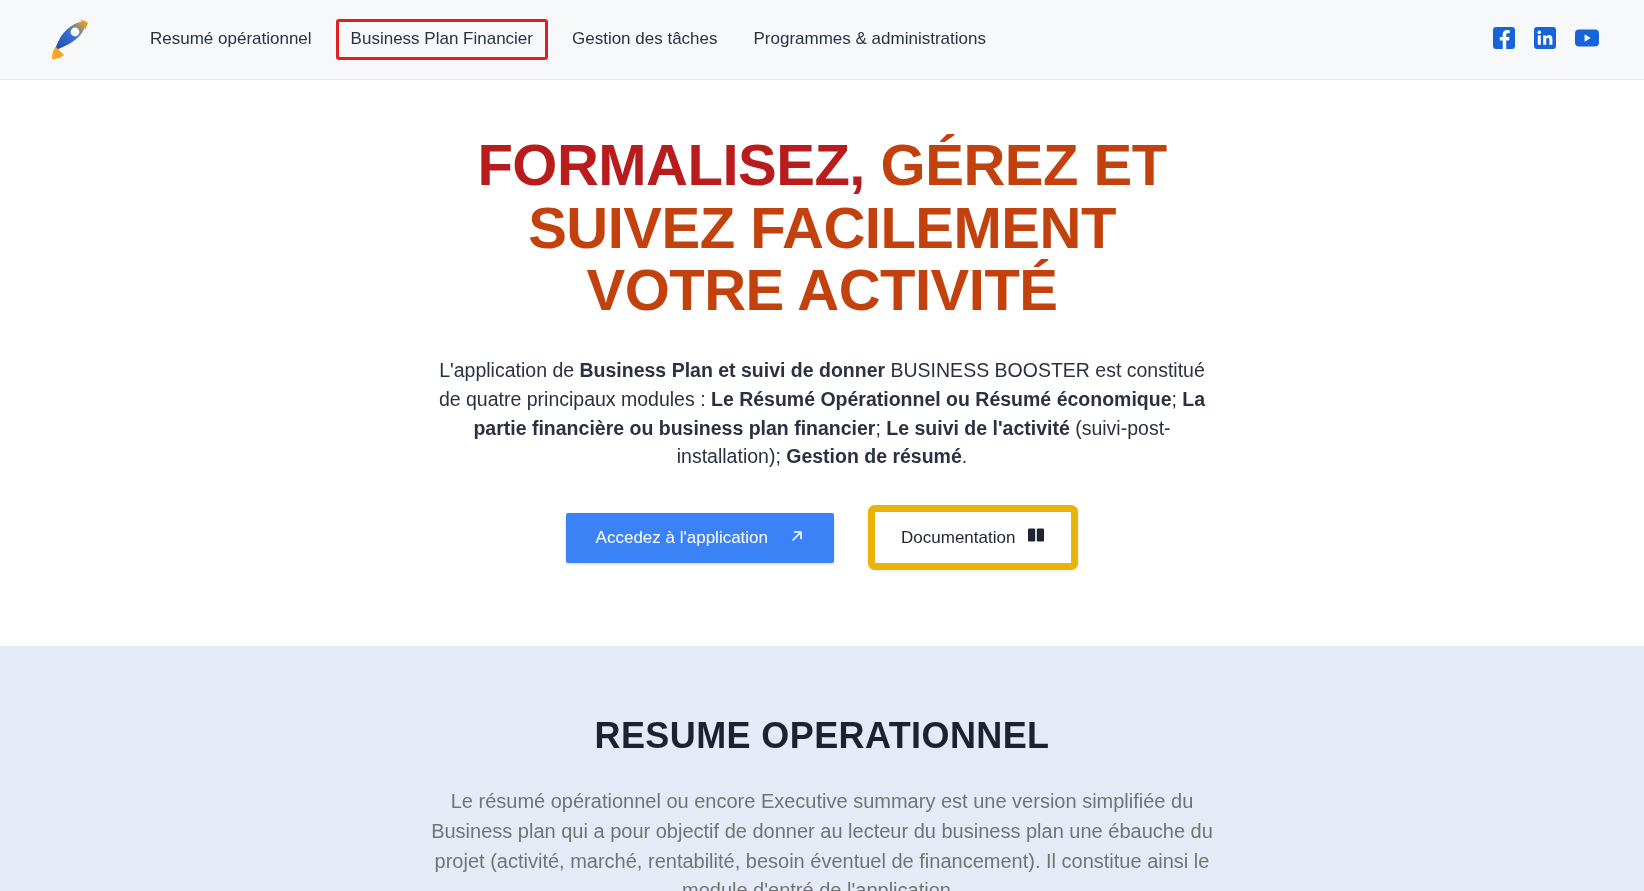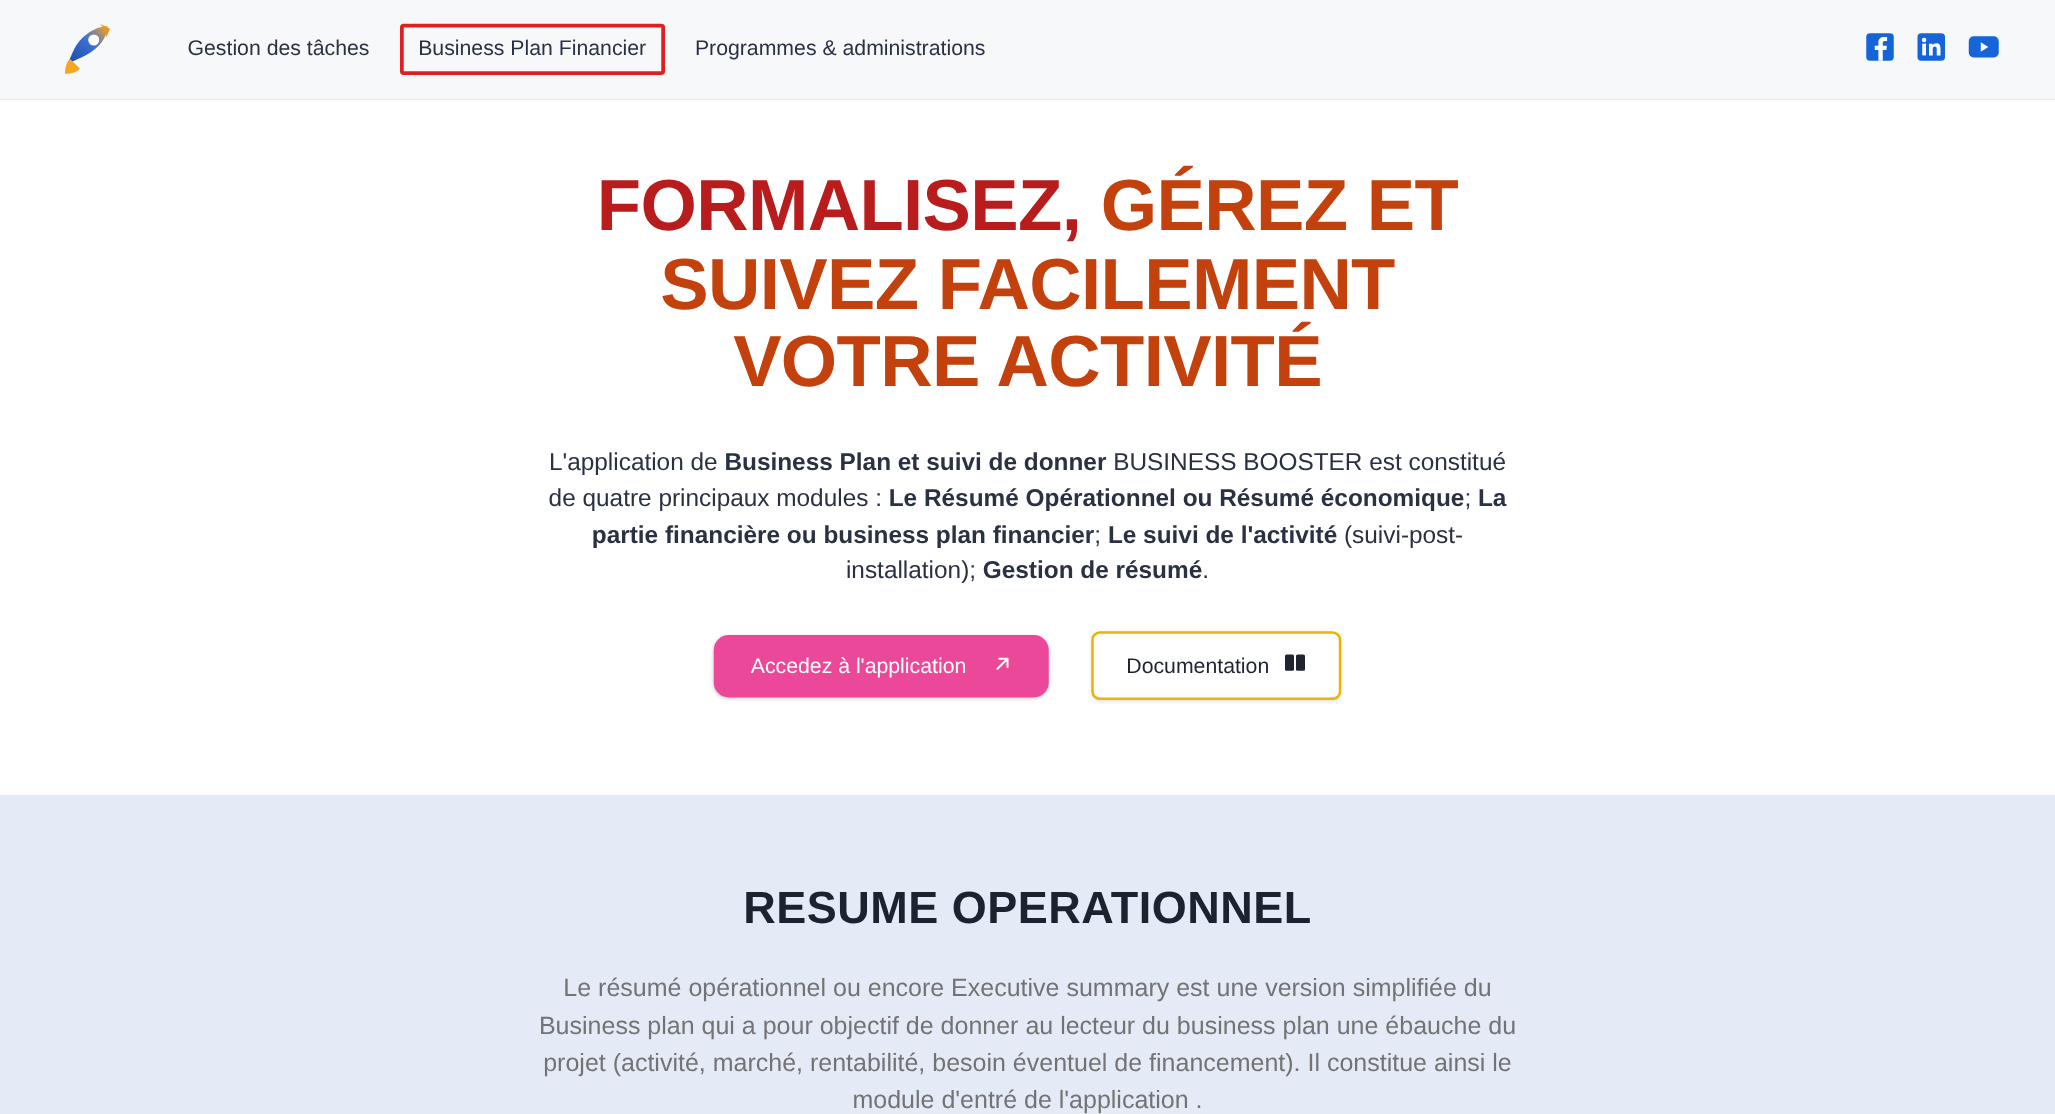--- a/index.html
+++ b/index.html
@@ -84,37 +84,37 @@
   }
   .hero p.lead b { font-weight: 700; }
   .cta-row {
     margin-top: 34px;
     display: flex;
     justify-content: center;
     align-items: center;
     gap: 34px;
   }
   .btn-primary {
-    background: #ec4899;
+    background: #3b82f6;
     color: #ffffff;
     border: none;
-    border-radius: 12px;
+    border-radius: 2px;
     font-size: 17px;
     font-family: "Liberation Sans", sans-serif;
     padding: 15px 30px;
     display: inline-flex;
     align-items: center;
     gap: 22px;
     cursor: pointer;
     box-shadow: 0 1px 3px rgba(0,0,0,0.18);
   }
   .btn-secondary {
     background: #ffffff;
     color: #1f2430;
-    border: 2px solid #eab308;
+    border: 7px solid #eab308;
     border-radius: 7px;
     font-size: 17px;
     font-family: "Liberation Sans", sans-serif;
     padding: 15px 26px;
     display: inline-flex;
     align-items: center;
     gap: 12px;
     cursor: pointer;
     box-shadow: 0 1px 3px rgba(0,0,0,0.10);
   }
@@ -156,22 +156,23 @@
         </linearGradient>
       </defs>
       <path d="M40 6 C30 6 18 14 13 25 l-5 11 11 -5 C30 26 40 17 40 6 Z" fill="url(#lg)"></path>
       <path d="M10 32 C6 36 6 42 6 44 c2 0 8 0 12 -4 l-8 -8 Z" fill="#f5a623"></path>
       <circle cx="29" cy="17" r="4.4" fill="#ffffff"></circle>
       <path d="M34 4 c3 3 5 7 5 11 l3 -7 -8 -4 Z" fill="#e8971d"></path>
     </svg>
   </div>
 
   <div class="nav-links">
+    <div class="nav-link">Resumé opérationnel</div>
+    <div class="nav-link highlighted">Business Plan Financier</div>
     <div class="nav-link">Gestion des tâches</div>
-    <div class="nav-link highlighted">Business Plan Financier</div>
     <div class="nav-link">Programmes &amp; administrations</div>
   </div>
 
   <div class="social">
     <span class="social-icon">
       <svg width="24" height="24" viewBox="0 0 24 24" aria-hidden="true">
         <rect x="1" y="1" width="22" height="22" rx="3" fill="#1565d8"></rect>
         <path d="M14.2 23V14.4h2.9l.45-3.4h-3.35V8.85c0-.98.27-1.65 1.68-1.65h1.8V4.16C17.37 4.11 16.3 4 15.06 4c-2.6 0-4.37 1.58-4.37 4.5V11H7.8v3.4h2.9V23h3.5z" fill="#ffffff"></path>
       </svg>
     </span>

